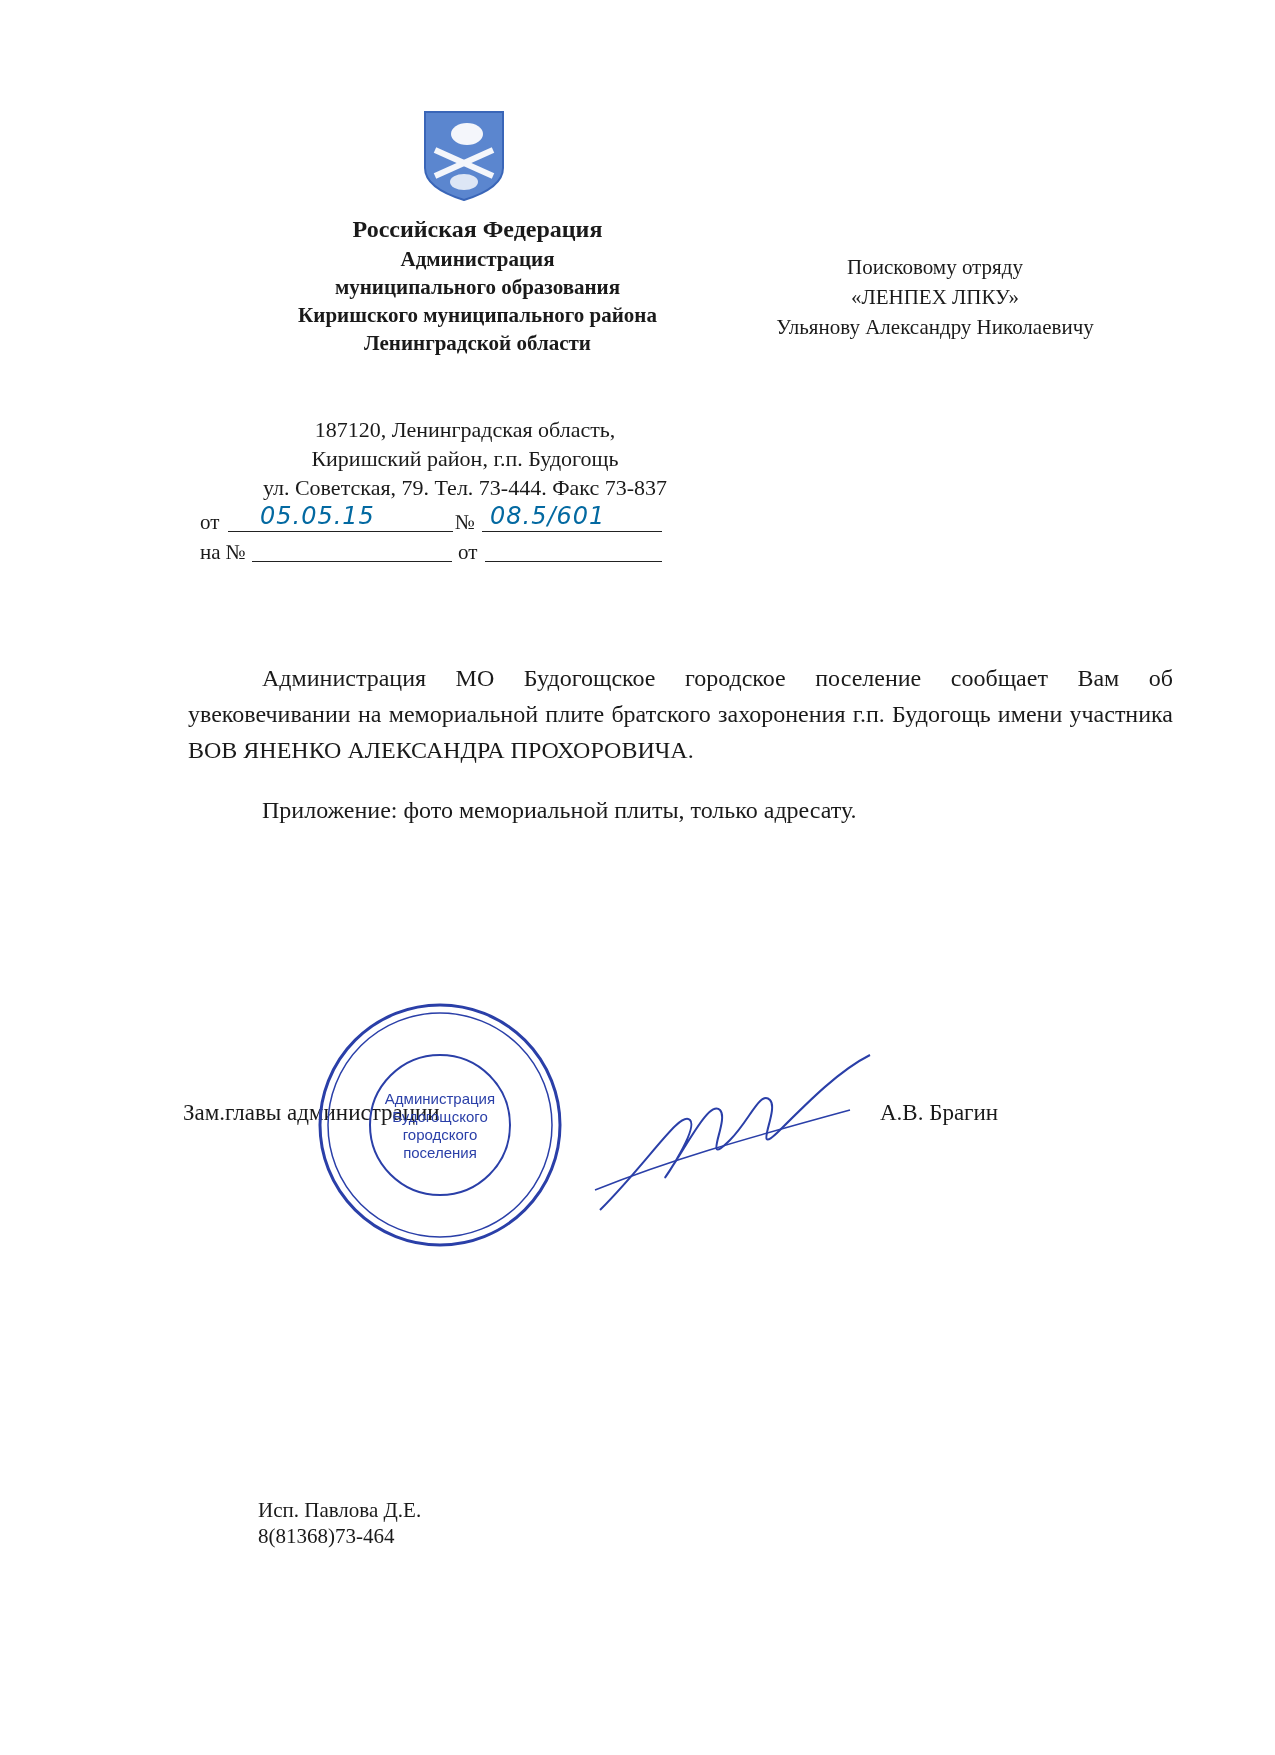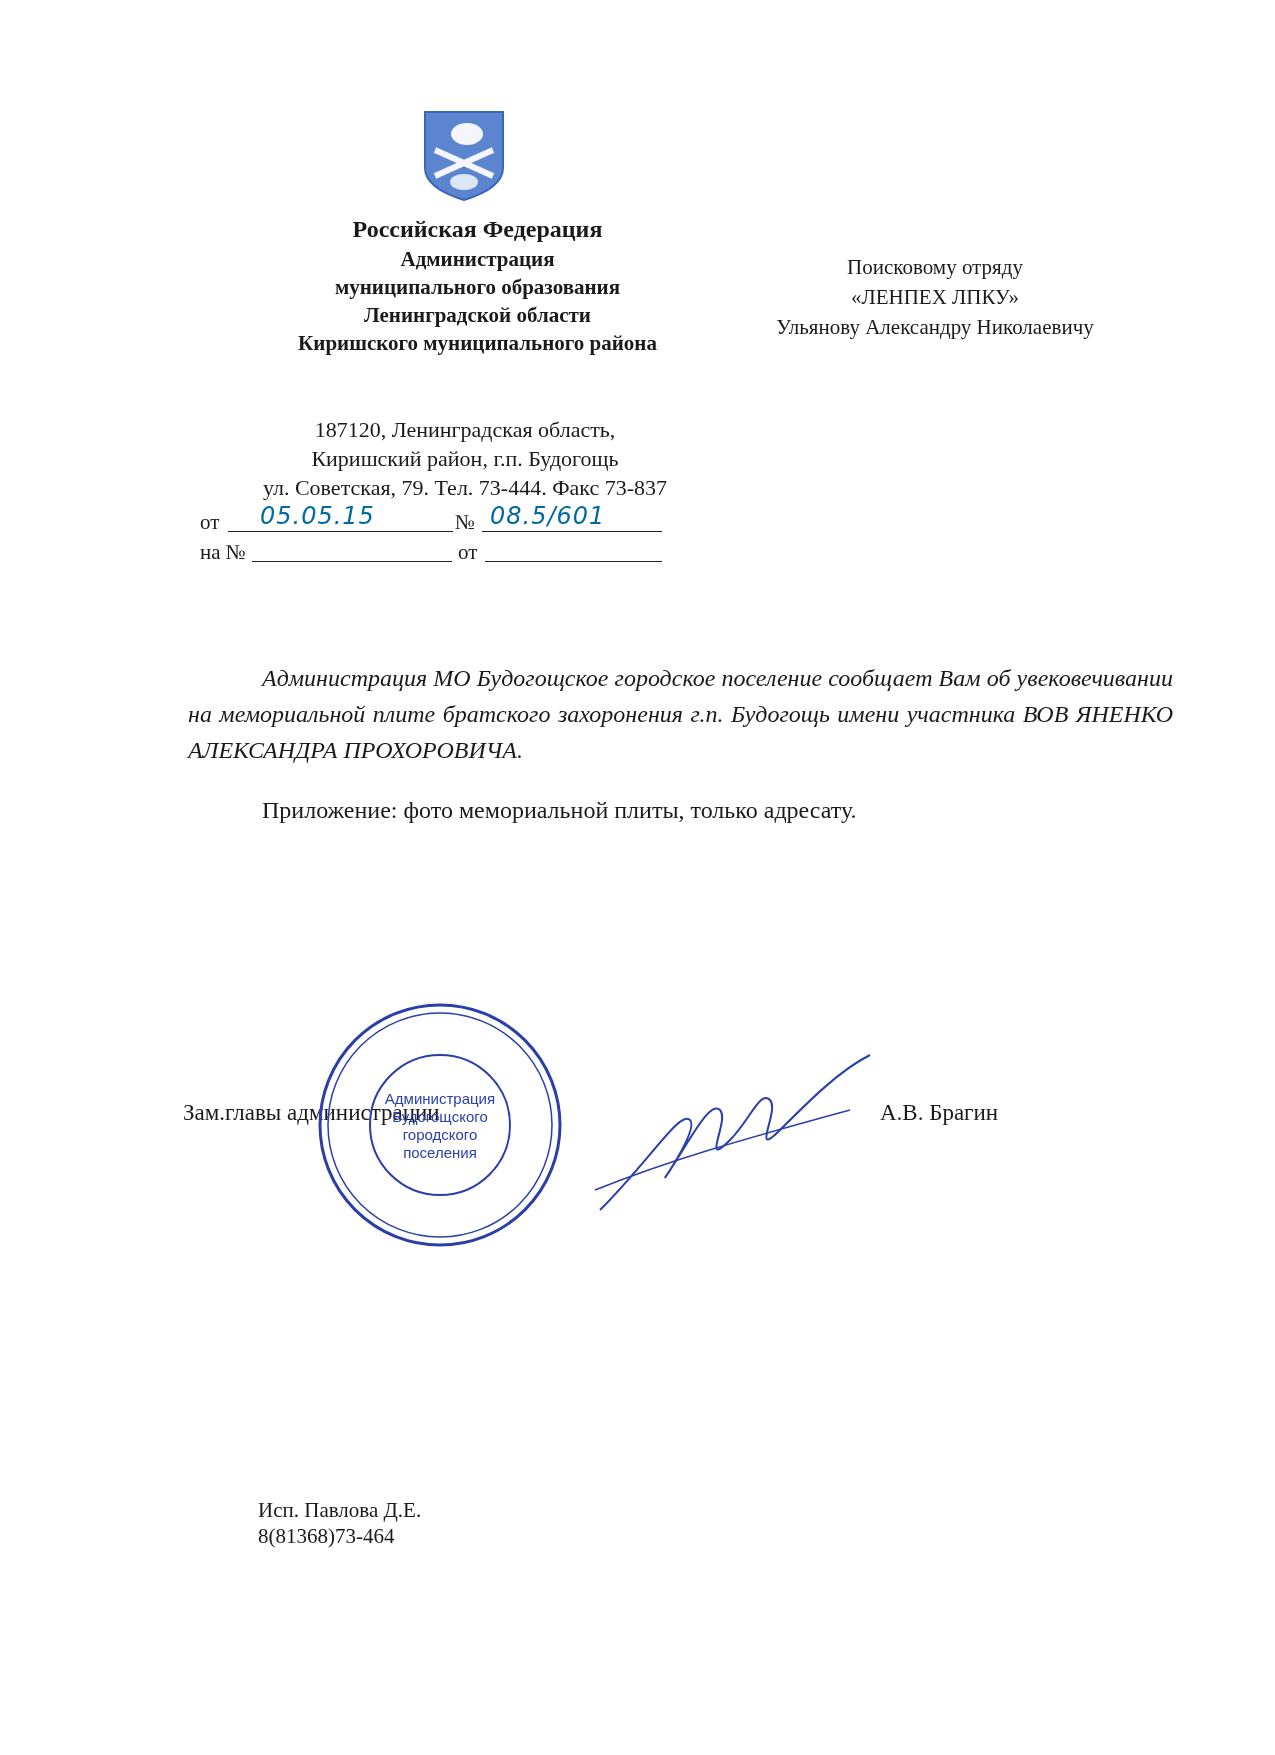--- a/index.html
+++ b/index.html
@@ -11,21 +11,21 @@
     .left-hdr .l0 { font-size: 24px; line-height: 32px; }
     .right-hdr { left: 720px; top: 252px; width: 430px; text-align: center; font-weight: normal; font-size: 21px; line-height: 30px; }
     .addr { left: 205px; top: 415px; width: 520px; text-align: center; font-size: 22px; line-height: 29px; }
     .reg { left: 200px; top: 507px; font-size: 21px; line-height: 30px; }
     .reg .row { position: relative; height: 30px; }
     .reg .lbl { position: absolute; top: 0; }
     .reg .line { position: absolute; top: 24px; border-bottom: 1.5px solid #222; }
     .reg .hand { position: absolute; top: -6px; color: #0369a1; font-style: italic; font-family: "DejaVu Sans", sans-serif; font-size: 24px; letter-spacing: 1px; }
     .body-text { left: 188px; top: 660px; width: 985px; font-size: 24px; line-height: 36px; text-align: justify; }
     .body-text p { margin: 0; }
-    .body-text .ind { text-indent: 74px; font-style: italic; }
+    .body-text .ind { text-indent: 74px; }
     .attach { margin-top: 24px !important; text-indent: 74px; }
     .sig-title { left: 183px; top: 1100px; font-size: 23px; }
     .sig-name { left: 880px; top: 1100px; font-size: 23px; }
     .stamp { left: 310px; top: 1000px; width: 260px; height: 250px; }
     .signature { left: 590px; top: 1050px; width: 290px; height: 170px; }
     .exec { left: 258px; top: 1497px; font-size: 21px; line-height: 26px; }
   </style>
 </head>
 <body>
 
@@ -36,22 +36,22 @@
     <path d="M12 40 L70 66" stroke="#f4f6fb" stroke-width="6"></path>
     <path d="M70 40 L12 66" stroke="#f4f6fb" stroke-width="6"></path>
     <ellipse cx="41" cy="72" rx="14" ry="8" fill="#dde6f5"></ellipse>
   </svg>
 </div>
 
 <div class="abs left-hdr">
   <div class="l0">Российская Федерация</div>
   <div>Администрация</div>
   <div>муниципального образования</div>
+  <div>Киришского муниципального района</div>
   <div>Ленинградской области</div>
-  <div>Киришского муниципального района</div>
 </div>
 
 <div class="abs right-hdr">
   <div>Поисковому отряду</div>
   <div>«ЛЕНПЕХ ЛПКУ»</div>
   <div>Ульянову Александру Николаевичу</div>
 </div>
 
 <div class="abs addr">
   <div>187120, Ленинградская область,</div>

